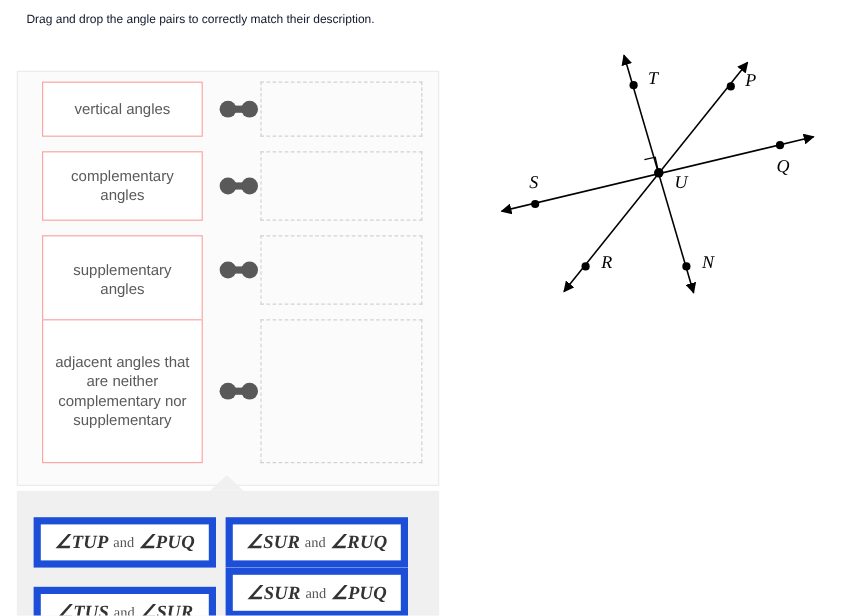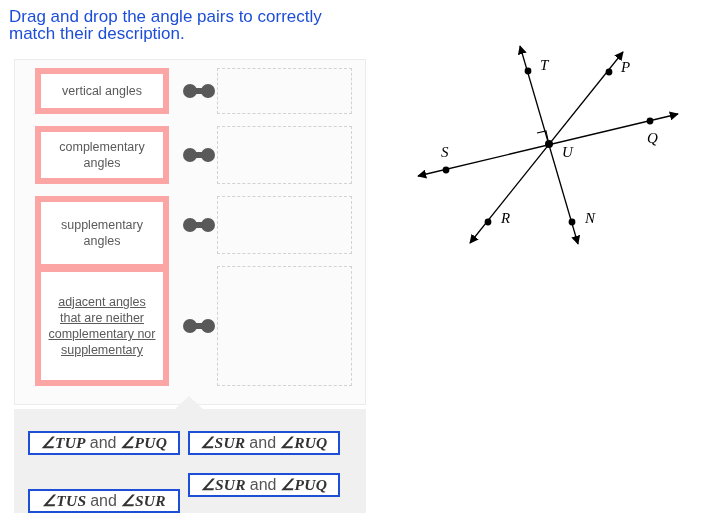--- a/index.html
+++ b/index.html
@@ -13,47 +13,47 @@
     overflow: hidden;
     background: #ffffff;
     font-family: "Liberation Sans", sans-serif;
     color: #444444;
     position: relative;
   }
 
   
   #prompt {
     position: absolute;
-    left: 9px;
+    left: 22px;
     top: 8px;
     width: 345px;
-    font-size: 17px;
+    font-size: 10px;
     line-height: 17px;
-    color: #1d4ed8;
+    color: #0f172a;
   }
 
   
   #match-panel {
     position: absolute;
     left: 14px;
     top: 59px;
     width: 352px;
     height: 346px;
     background: #fbfbfb;
     border: 1px solid #ececec;
     box-sizing: border-box;
   }
   .row-wrap { position: absolute; left: 0; width: 352px; }
 
   .term-card {
     position: absolute;
     left: 20px;
     width: 134px;
     background: #ffffff;
-    border: 6px solid #fca5a5;
+    border: 1px solid #fca5a5;
     box-sizing: border-box;
     display: flex;
     align-items: center;
     justify-content: center;
     text-align: center;
     font-size: 12.5px;
     line-height: 16px;
     color: #5a5a5a;
     padding: 0 6px;
   }
@@ -112,42 +112,42 @@
     top: 409px;
     width: 352px;
     height: 104px;
     background: #f0f0f0;
     box-sizing: border-box;
     overflow: hidden;
   }
   .tile {
     position: absolute;
     width: 152px;
-    height: 24px;
+    height: 42px;
     background: #ffffff;
-    border: 2px solid #1d4ed8;
+    border: 6px solid #1d4ed8;
     box-sizing: border-box;
     display: flex;
     align-items: center;
     justify-content: center;
     font-family: "Liberation Serif", serif;
     font-size: 15.5px;
     color: #333333;
     white-space: nowrap;
   }
   .tile .ang {
     font-style: italic;
     font-weight: 600;
     letter-spacing: 0.2px;
   }
   .tile .conj {
-    font-family: Liberation Sans, sans-serif;
+    font-family: Liberation Serif, serif;
     font-style: normal;
     font-weight: normal;
-    font-size: 16px;
+    font-size: 12px;
     color: #555;
     padding: 0 4px;
   }
 
   
   #figure {
     position: absolute;
     left: 396px;
     top: 24px;
     width: 300px;
@@ -192,21 +192,21 @@
     <div class="term-card" style="top:0; height:74px;">supplementary angles</div>
     <div class="connector" style="top:22px;">
       <div class="bar"></div>
       <div class="knob left"></div>
       <div class="knob right"></div>
     </div>
     <div class="drop-zone" style="top:0; height:58px;"></div>
   </div>
 
   <div class="row-wrap" style="top:206px;">
-    <div class="term-card" style="top:0; height:120px;text-decoration:underline;">adjacent angles that are neither complementary nor supplementary</div>
+    <div class="term-card" style="top:0; height:120px;">adjacent angles that are neither complementary nor supplementary</div>
     <div class="connector" style="top:53px;">
       <div class="bar"></div>
       <div class="knob left"></div>
       <div class="knob right"></div>
     </div>
     <div class="drop-zone" style="top:0; height:120px;"></div>
   </div>
 
 </div>
 

